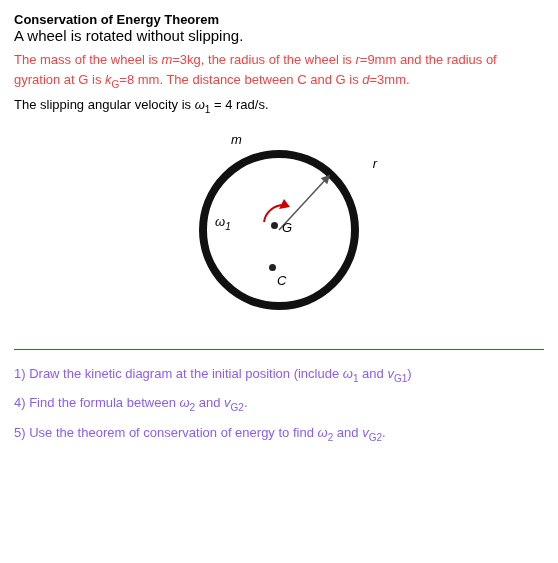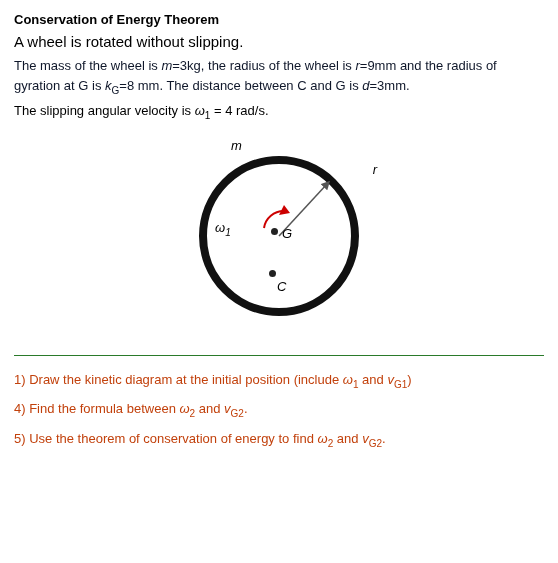--- a/index.html
+++ b/index.html
@@ -8,28 +8,28 @@
       font-size: 13px;
       background: #fff;
       color: #000;
       width: 558px;
       min-height: 563px;
       padding: 12px 14px;
     }
     .title {
       font-weight: bold;
       font-size: 13px;
-      margin-bottom: 6px;
+      margin-bottom: 0;
     }
     .subtitle {
       font-size: 15px;
       margin-bottom: 6px;
     }
     .highlight-blue {
-      color: #0f172a;
+      color: #ef4444;
     }
     .param-line {
       font-size: 13px;
       margin-bottom: 6px;
       line-height: 1.5;
     }
     .omega-line {
       font-size: 13px;
       margin-bottom: 10px;
     }
@@ -45,21 +45,21 @@
       border: none;
       border-top: 1.5px solid #2a7a2a;
       margin: 4px 0 12px 0;
     }
     .questions {
       font-size: 13px;
       line-height: 1.8;
     }
     .q-item {
       margin-bottom: 4px;
-      color: #c2410c;
+      color: #8b5cf6;
     }
     sub, sup {
       font-size: 10px;
     }
     .italic { font-style: italic; }
   </style>
 </head>
 <body>
 
 <div class="title">Conservation of Energy Theorem</div>

